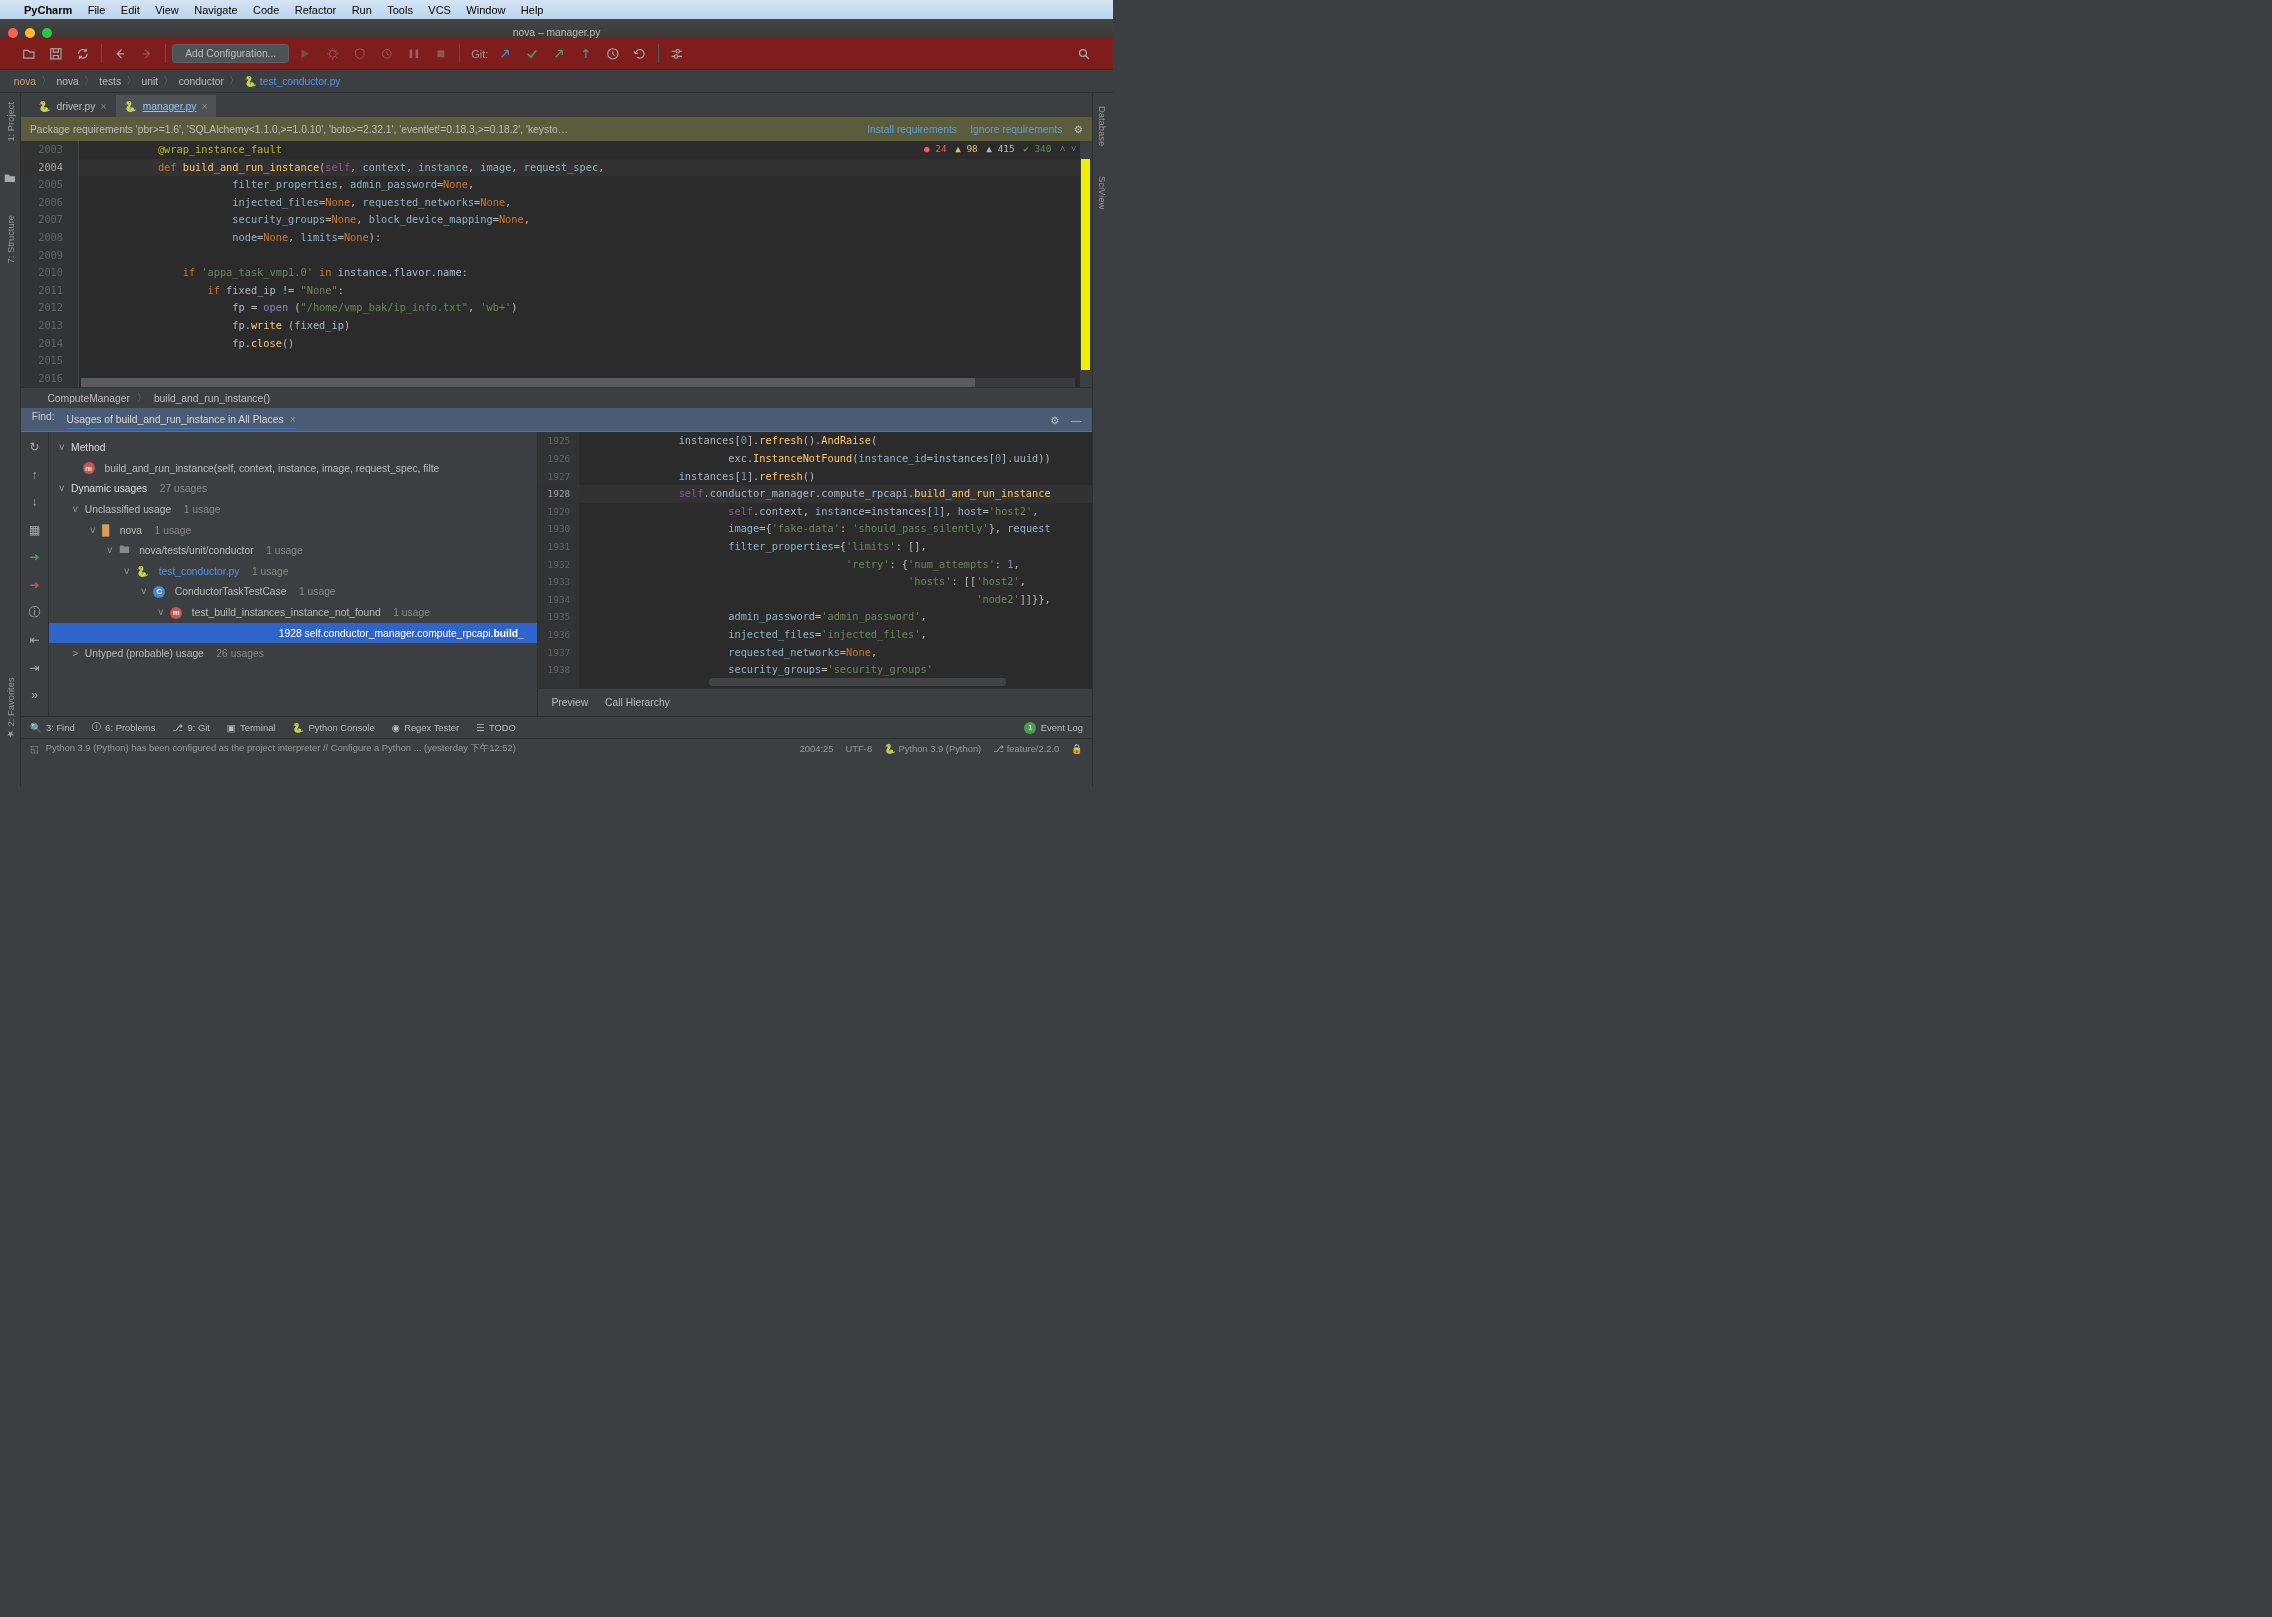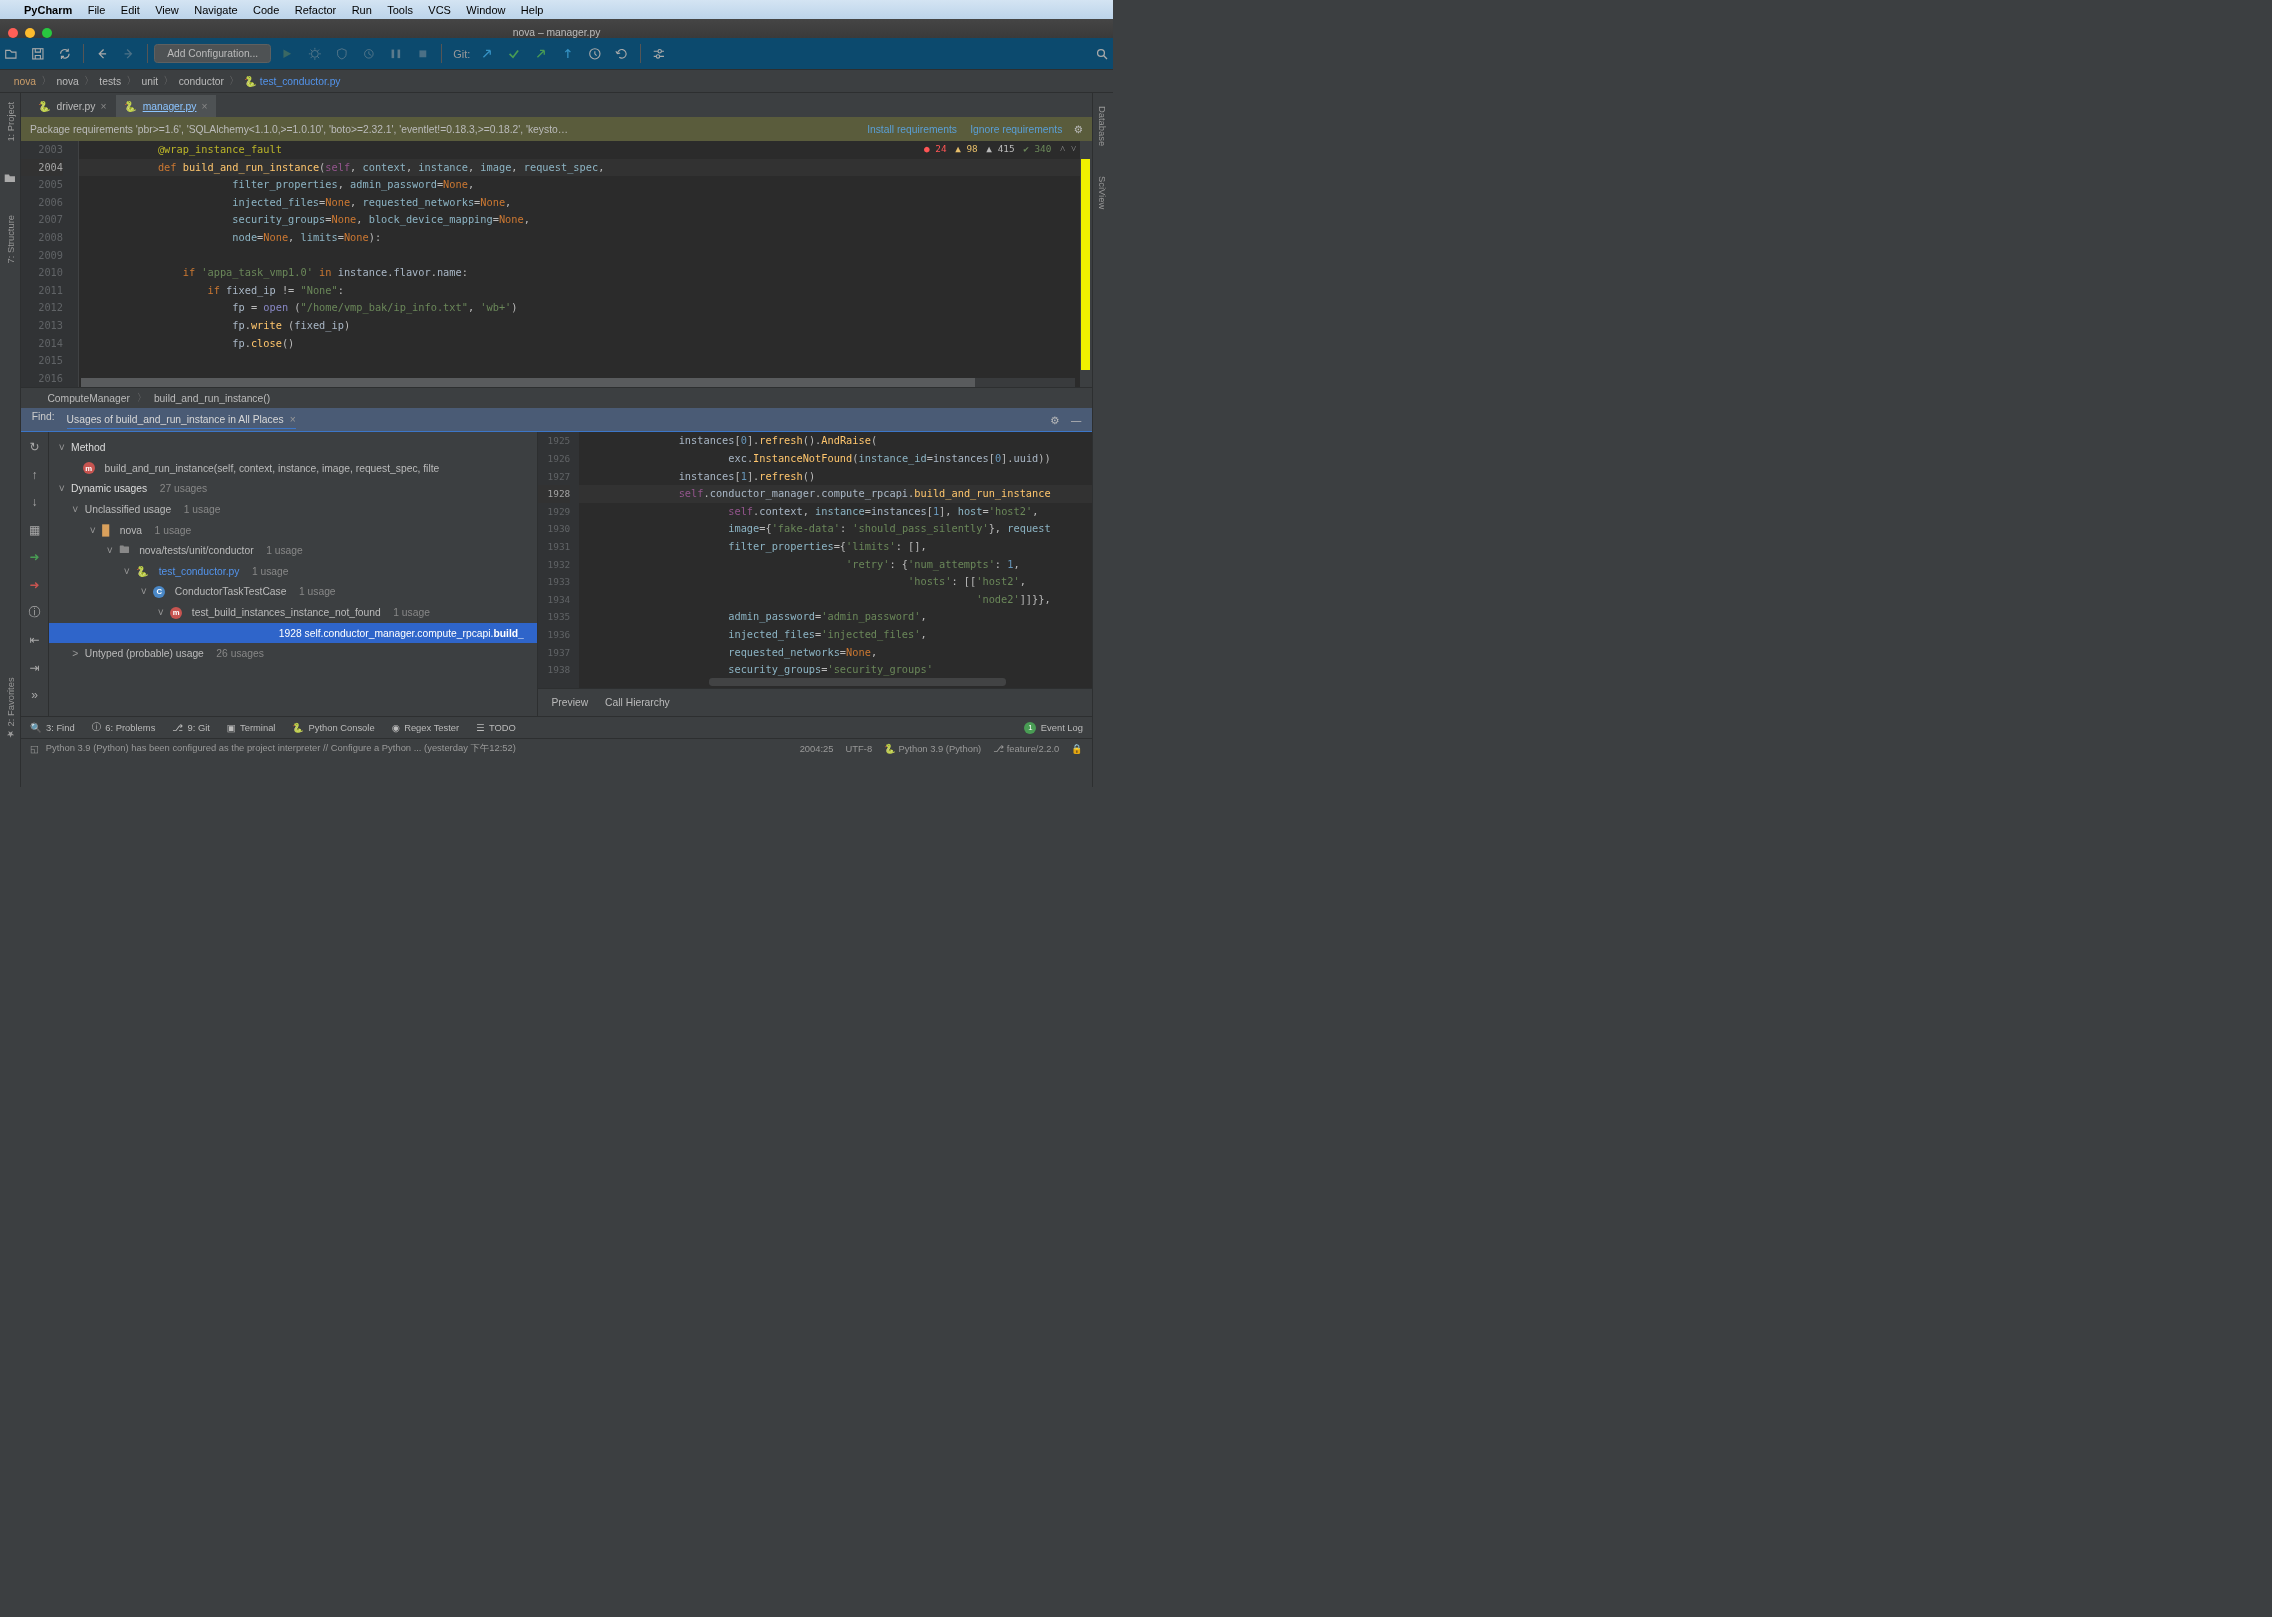--- a/index.html
+++ b/index.html
@@ -13,21 +13,21 @@
 
 
 .titlebar { background: linear-gradient(#454545, #3a3a3a); height: 19px; display: flex; align-items: flex-end; justify-content: center; color: #bcbcbc; font-size: 10.3px; position: relative; }
 .titlebar .traffic { position: absolute; left: 7.7px; display: flex; gap: 6.9px; }
 .titlebar .traffic span { width: 10.3px; height: 10.3px; border-radius: 50%; display: inline-block; }
 .tr-red { background: #ff5f57; }
 .tr-yel { background: #febc2e; }
 .tr-grn { background: #28c840; }
 
 
-.toolbar { background: #0c4a6e; height: 32px; display: flex; align-items: center; padding: 0 0; border-bottom: 0.9px solid #2d2f30; gap: 5.1px; justify-content: space-between; }
+.toolbar { background: #7f1d1d; height: 32px; display: flex; align-items: center; padding: 0 18px; border-bottom: 0.9px solid #2d2f30; gap: 5.1px; justify-content: space-between; }
 .tool-btn { width: 22px; height: 22px; display: flex; align-items: center; justify-content: center; color: #a9a9a9; cursor: pointer; border-radius: 2.6px; }
 .tool-sep { width: 0.9px; height: 19px; background: #555; margin: 0 1.7px; }
 .config-btn { background: #4e5254; border: 0.9px solid #5e6060; border-radius: 3.4px; padding: 3.4px 12px; color: #bbb; font-size: 10.3px; cursor: pointer; }
 .git-label { color: #999; margin-left: 5.1px; }
 
 
 .breadcrumb { background: #3c3f41; height: 23px; display: flex; align-items: center; padding: 0 8.6px; font-size: 10.3px; color: #bbb; border-bottom: 0.9px solid #2d2f30; }
 .breadcrumb .bc { display: flex; align-items: center; }
 .breadcrumb .bc-seg { padding: 0 5.1px; color: #bbb; }
 .breadcrumb .bc-first { color: #cc9e6a; }

